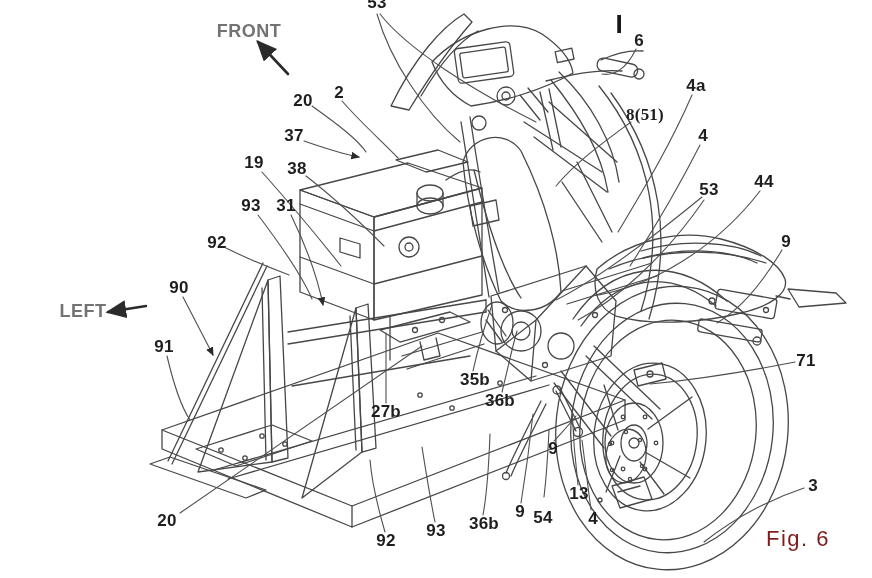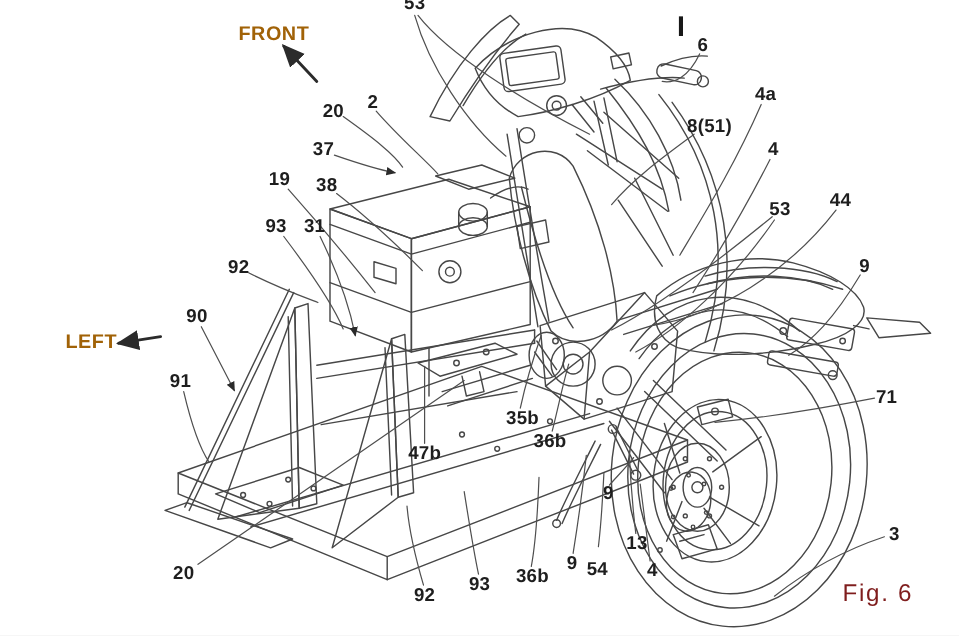--- a/index.html
+++ b/index.html
@@ -8,21 +8,21 @@
     overflow:hidden;font-family:"Liberation Sans",sans-serif;
   }
   .art{position:absolute;left:0;top:0;}
   .ref-label{
     position:absolute;transform:translate(-50%,-50%);
     font:700 17px "Liberation Sans",sans-serif;color:#1e1e1e;
     white-space:nowrap;letter-spacing:0.2px;user-select:none;
   }
   .dir-label{
     position:absolute;transform:translate(-50%,-50%);
-    font:700 18px "Liberation Sans",sans-serif;color:#a16207;
+    font:700 18px "Liberation Sans",sans-serif;color:#737373;
     letter-spacing:0.5px;white-space:nowrap;
   }
   .section-marker{
     position:absolute;transform:translate(-50%,-50%);
     font:700 26px "Liberation Sans",sans-serif;color:#181818;
   }
   .fig-caption{
     position:absolute;transform:translate(-50%,-50%);
     font:500 22px "Liberation Sans",sans-serif;color:#7f1d1d;
     letter-spacing:1.5px;white-space:nowrap;
@@ -248,30 +248,30 @@
       <div class="ref-label" style="left: 294px; top: 136px;">37</div>
       <div class="ref-label" style="left: 254px; top: 163px;">19</div>
       <div class="ref-label" style="left: 297px; top: 169px;">38</div>
       <div class="ref-label" style="left: 251px; top: 206px;">93</div>
       <div class="ref-label" style="left: 286px; top: 206px;">31</div>
       <div class="ref-label" style="left: 217px; top: 243px;">92</div>
       <div class="ref-label" style="left: 179px; top: 288px;">90</div>
       <div class="ref-label" style="left: 164px; top: 347px;">91</div>
       <div class="ref-label" style="left: 639px; top: 41px;">6</div>
       <div class="ref-label" style="left: 696px; top: 86px;">4a</div>
-      <div class="ref-label" style="left: 645px; top: 115px;">8(51)</div>
+      <div class="ref-label" style="left: 645px; top: 115px; font-family: Liberation Serif, serif;">8(51)</div>
       <div class="ref-label" style="left: 703px; top: 136px;">4</div>
       <div class="ref-label" style="left: 709px; top: 190px;">53</div>
       <div class="ref-label" style="left: 764px; top: 182px;">44</div>
       <div class="ref-label" style="left: 786px; top: 242px;">9</div>
       <div class="ref-label" style="left: 806px; top: 361px;">71</div>
       <div class="ref-label" style="left: 813px; top: 486px;">3</div>
       <div class="ref-label" style="left: 475px; top: 380px;">35b</div>
       <div class="ref-label" style="left: 500px; top: 401px;">36b</div>
-      <div class="ref-label" style="left: 386px; top: 412px;">47b</div>
+      <div class="ref-label" style="left: 386px; top: 412px;">27b</div>
       <div class="ref-label" style="left: 553px; top: 449px;">9</div>
       <div class="ref-label" style="left: 579px; top: 494px;">13</div>
       <div class="ref-label" style="left: 593px; top: 519px;">4</div>
       <div class="ref-label" style="left: 520px; top: 512px;">9</div>
       <div class="ref-label" style="left: 543px; top: 506px; margin-top: 12px;">54</div>
       <div class="ref-label" style="left: 167px; top: 521px;">20</div>
       <div class="ref-label" style="left: 386px; top: 541px;">92</div>
       <div class="ref-label" style="left: 436px; top: 531px;">93</div>
       <div class="ref-label" style="left: 484px; top: 524px;">36b</div>
     </div>

